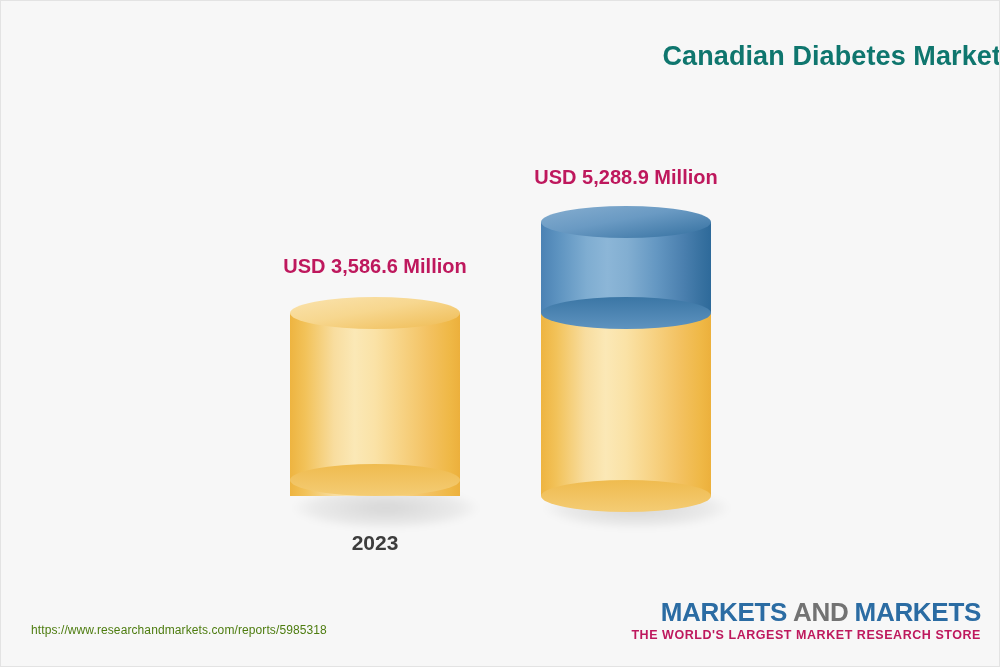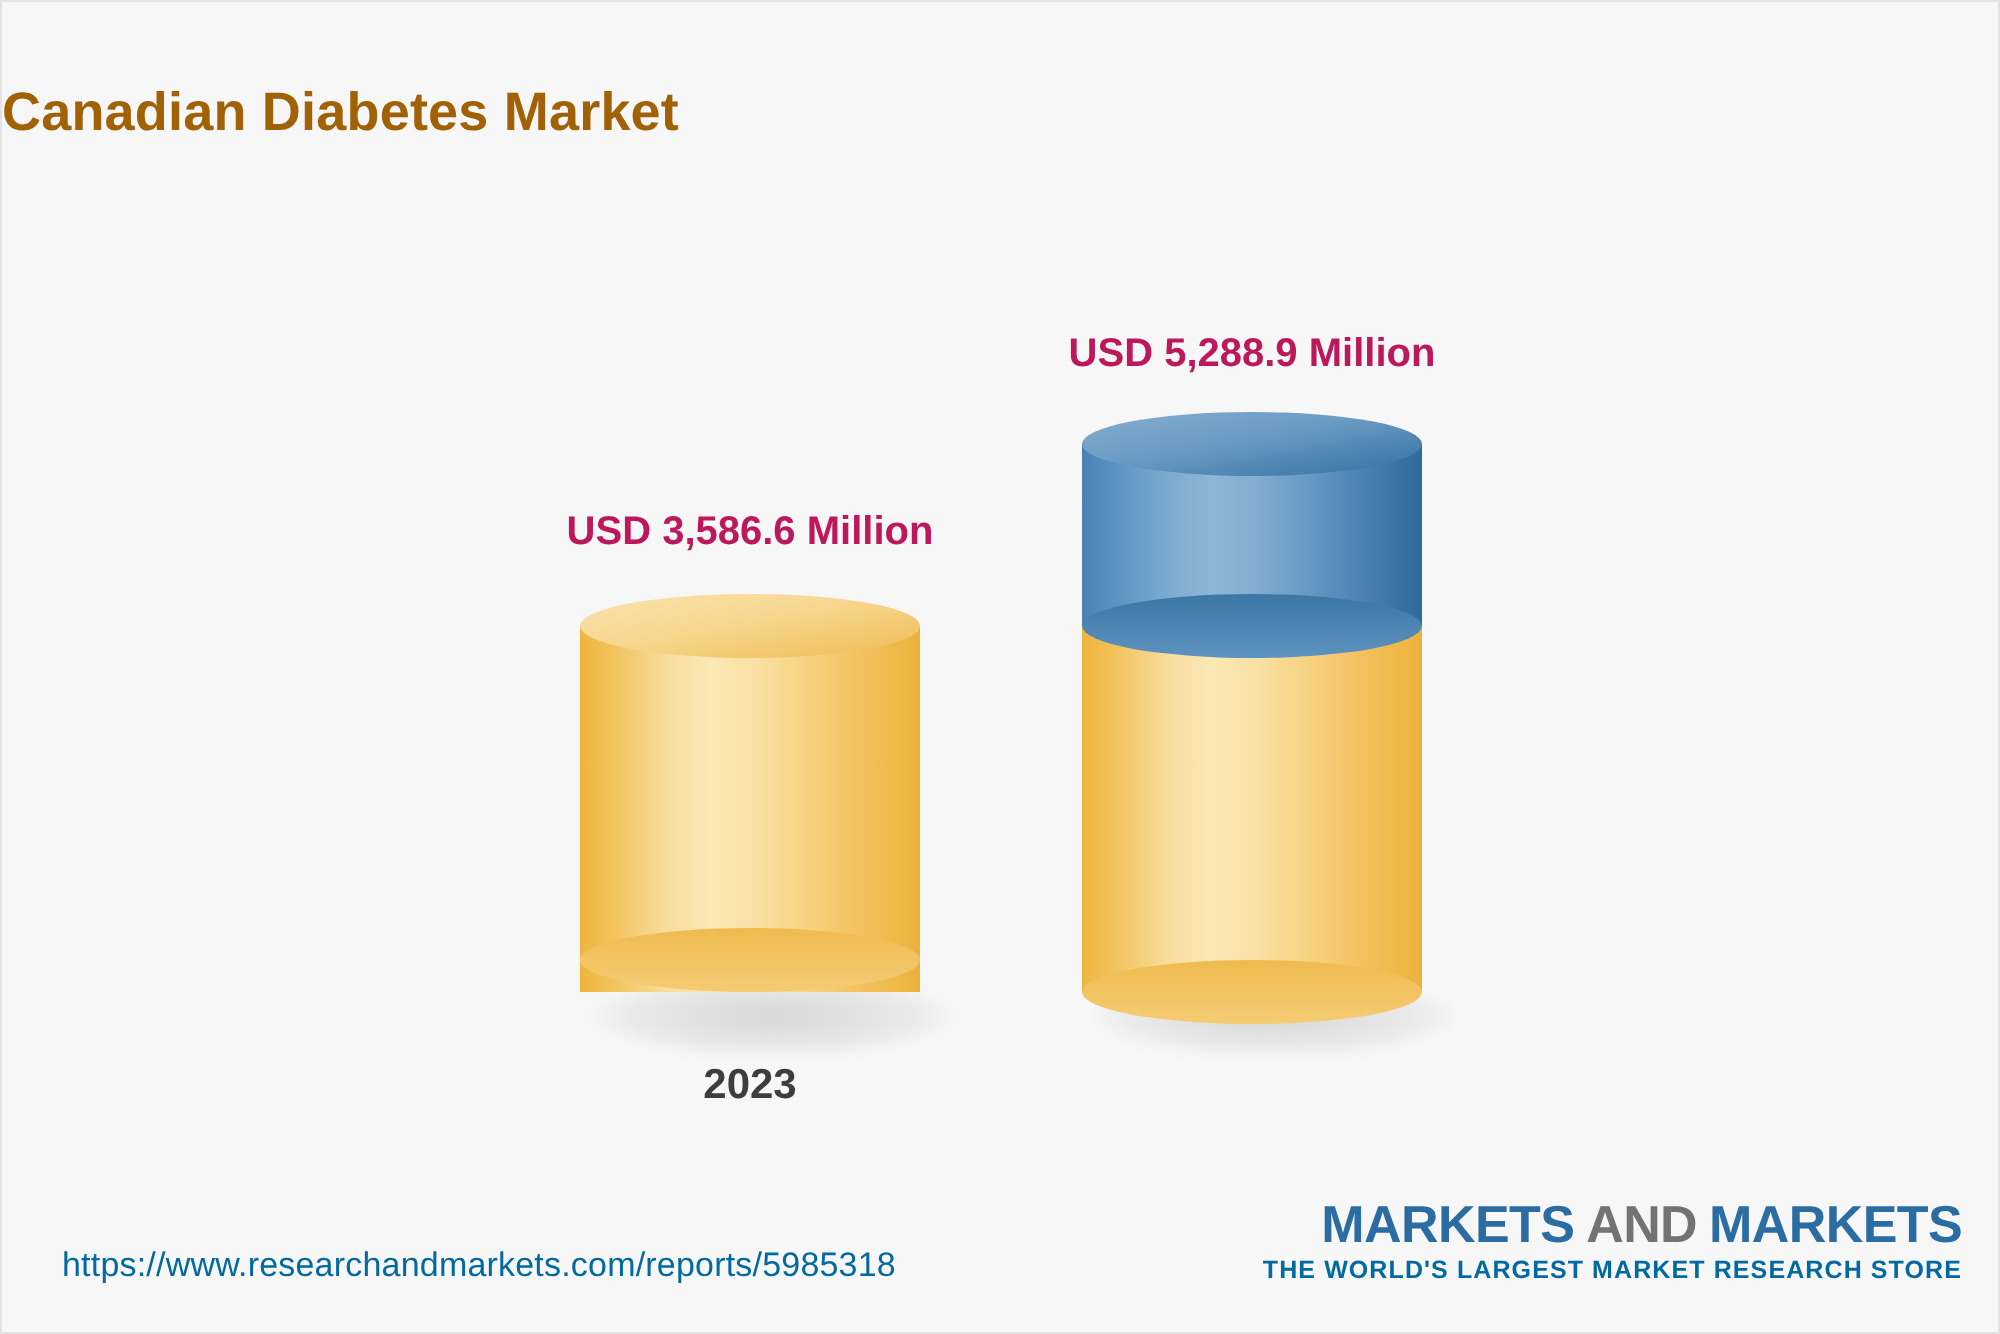--- a/index.html
+++ b/index.html
@@ -22,24 +22,24 @@
     border: 1px solid #e3e3e3;
     overflow: hidden;
   }
 
   
   .chart-title {
     position: absolute;
     top: 40px;
     left: 0;
     width: 1000px;
-    text-align: left;
+    text-align: right;
     font-size: 27px;
     font-weight: bold;
-    color: #a16207;
+    color: #0f766e;
     letter-spacing: 0.1px;
   }
   .chart-subtitle {
     position: absolute;
     top: 88px;
     left: 0;
     width: 1000px;
     text-align: center;
     font-size: 20px;
     font-weight: normal;
@@ -130,22 +130,22 @@
   }
   .blue-bottom {
     background: linear-gradient(to bottom, #3b76a5 0%, #5e93bf 100%);
   }
 
   
   .footer-url {
     position: absolute;
     left: 30px;
     top: 622px;
-    font-size: 17px;
-    color: #0369a1;
+    font-size: 12px;
+    color: #4d7c0f;
     letter-spacing: 0.1px;
   }
 
   .logo {
     position: absolute;
     right: 18px;
     top: 598px;
     text-align: right;
   }
   .logo-main {
@@ -155,21 +155,21 @@
     color: #2b6ca3;
     line-height: 1.05;
     white-space: nowrap;
   }
   .logo-and { color: #737373; }
   .logo-tag {
     margin-top: 2px;
     font-size: 12.5px;
     font-weight: bold;
     letter-spacing: 0.55px;
-    color: #0369a1;
+    color: #be185d;
     white-space: nowrap;
   }
 </style>
 </head>
 <body>
 
 <div class="figure">
 
   <div class="chart-title">Canadian Diabetes Market</div>
 

